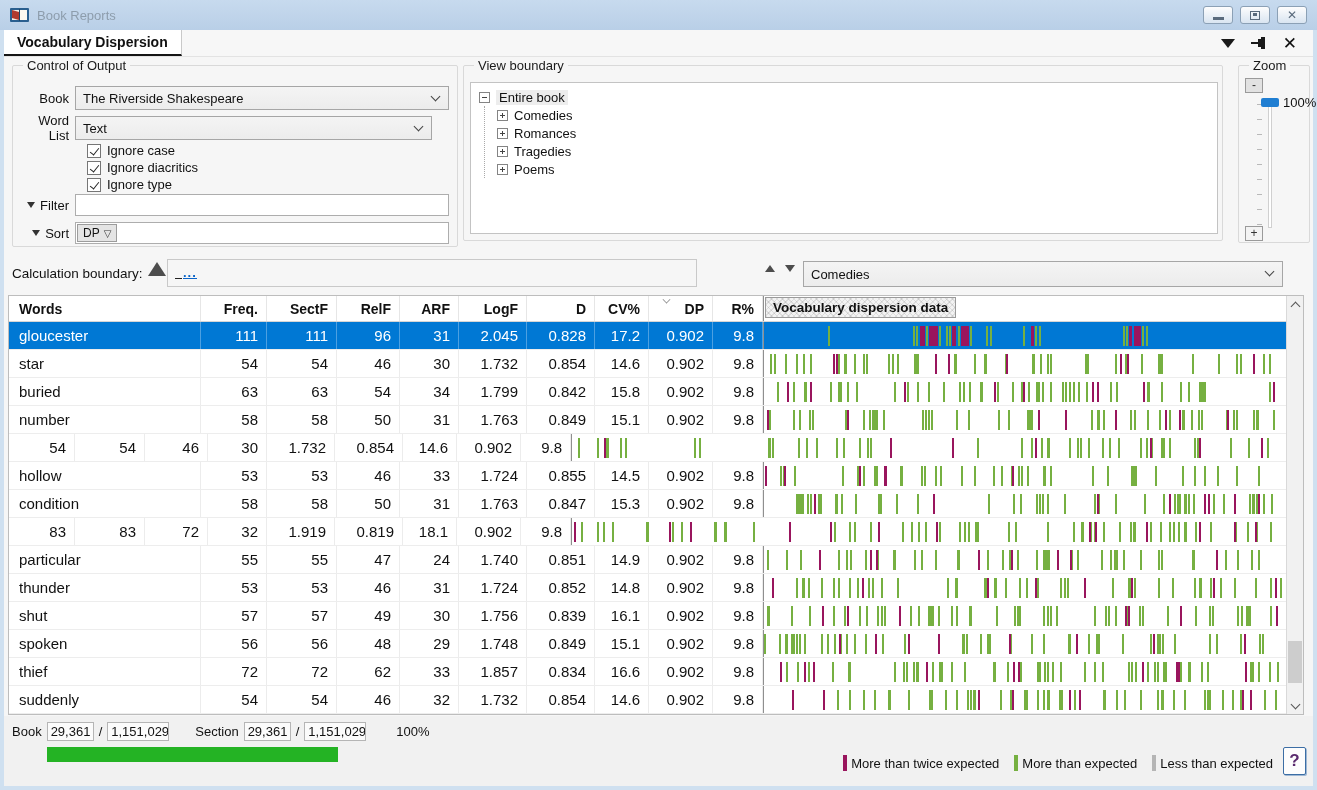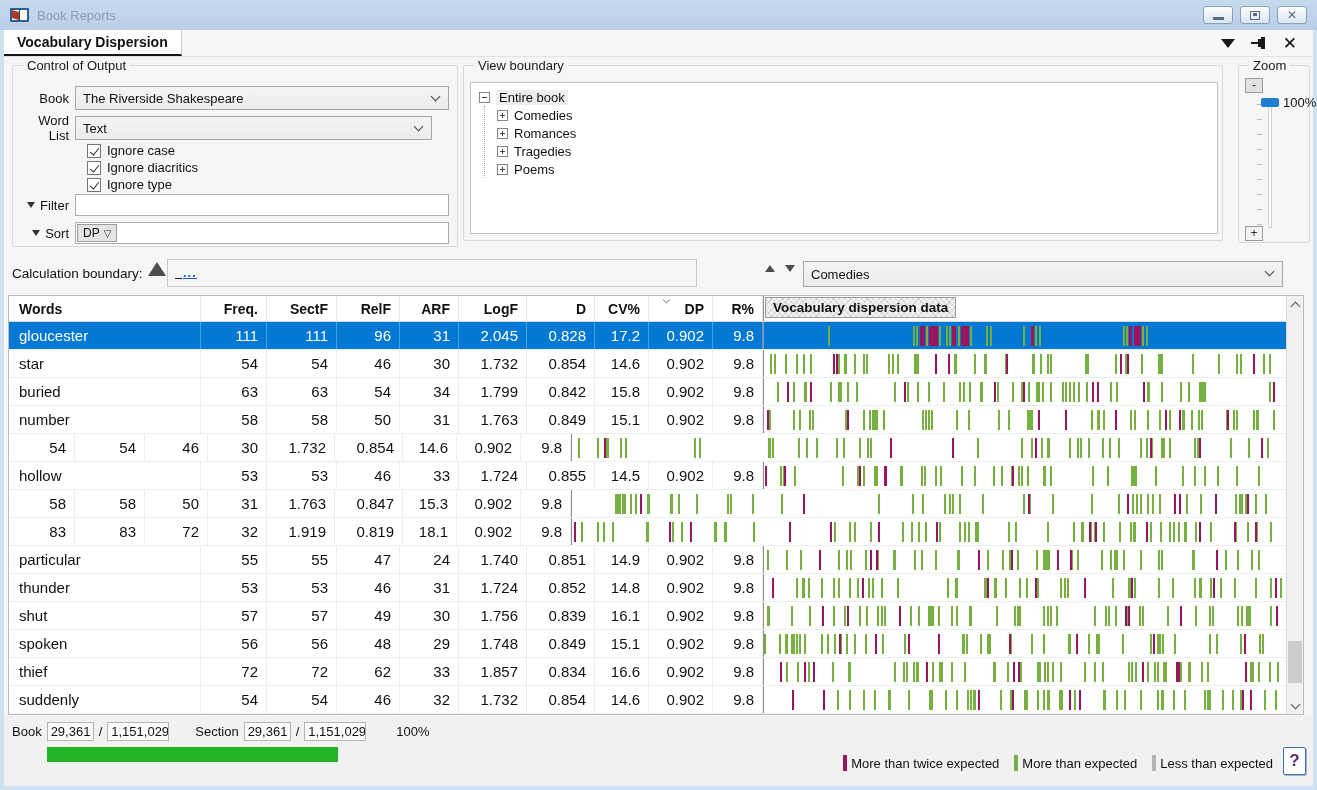--- a/index.html
+++ b/index.html
@@ -651,20 +651,21 @@
                 <div class="dbar" style="left: 70.6109%; width: 2px; background: rgb(118, 176, 65);"></div>
                 <div class="dbar" style="left: 22.986%; width: 2px; background: rgb(153, 21, 93);"></div>
                 <div class="dbar" style="left: 3.74439%; width: 2px; background: rgb(153, 21, 93);"></div>
                 <div class="dbar" style="left: 23.1953%; width: 2px; background: rgb(153, 21, 93);"></div>
                 <div class="dbar" style="left: 0.106958%; width: 2px; background: rgb(153, 21, 93);"></div>
                 <div class="dbar" style="left: 47.5416%; width: 2px; background: rgb(153, 21, 93);"></div>
                 <div class="dbar" style="left: 18.1578%; width: 2px; background: rgb(153, 21, 93);"></div>
               </div>
             </div>
             <div class="trow">
+              <div class="tcell word" style="width: 192px;">condition</div>
               <div class="tcell" style="width: 66px;">58</div>
               <div class="tcell" style="width: 70px;">58</div>
               <div class="tcell" style="width: 63px;">50</div>
               <div class="tcell" style="width: 59px;">31</div>
               <div class="tcell" style="width: 68px;">1.763</div>
               <div class="tcell" style="width: 68px;">0.847</div>
               <div class="tcell" style="width: 54px;">15.3</div>
               <div class="tcell" style="width: 64px;">0.902</div>
               <div class="tcell" style="width: 50px;">9.8</div>
               <div class="cell-disp">

